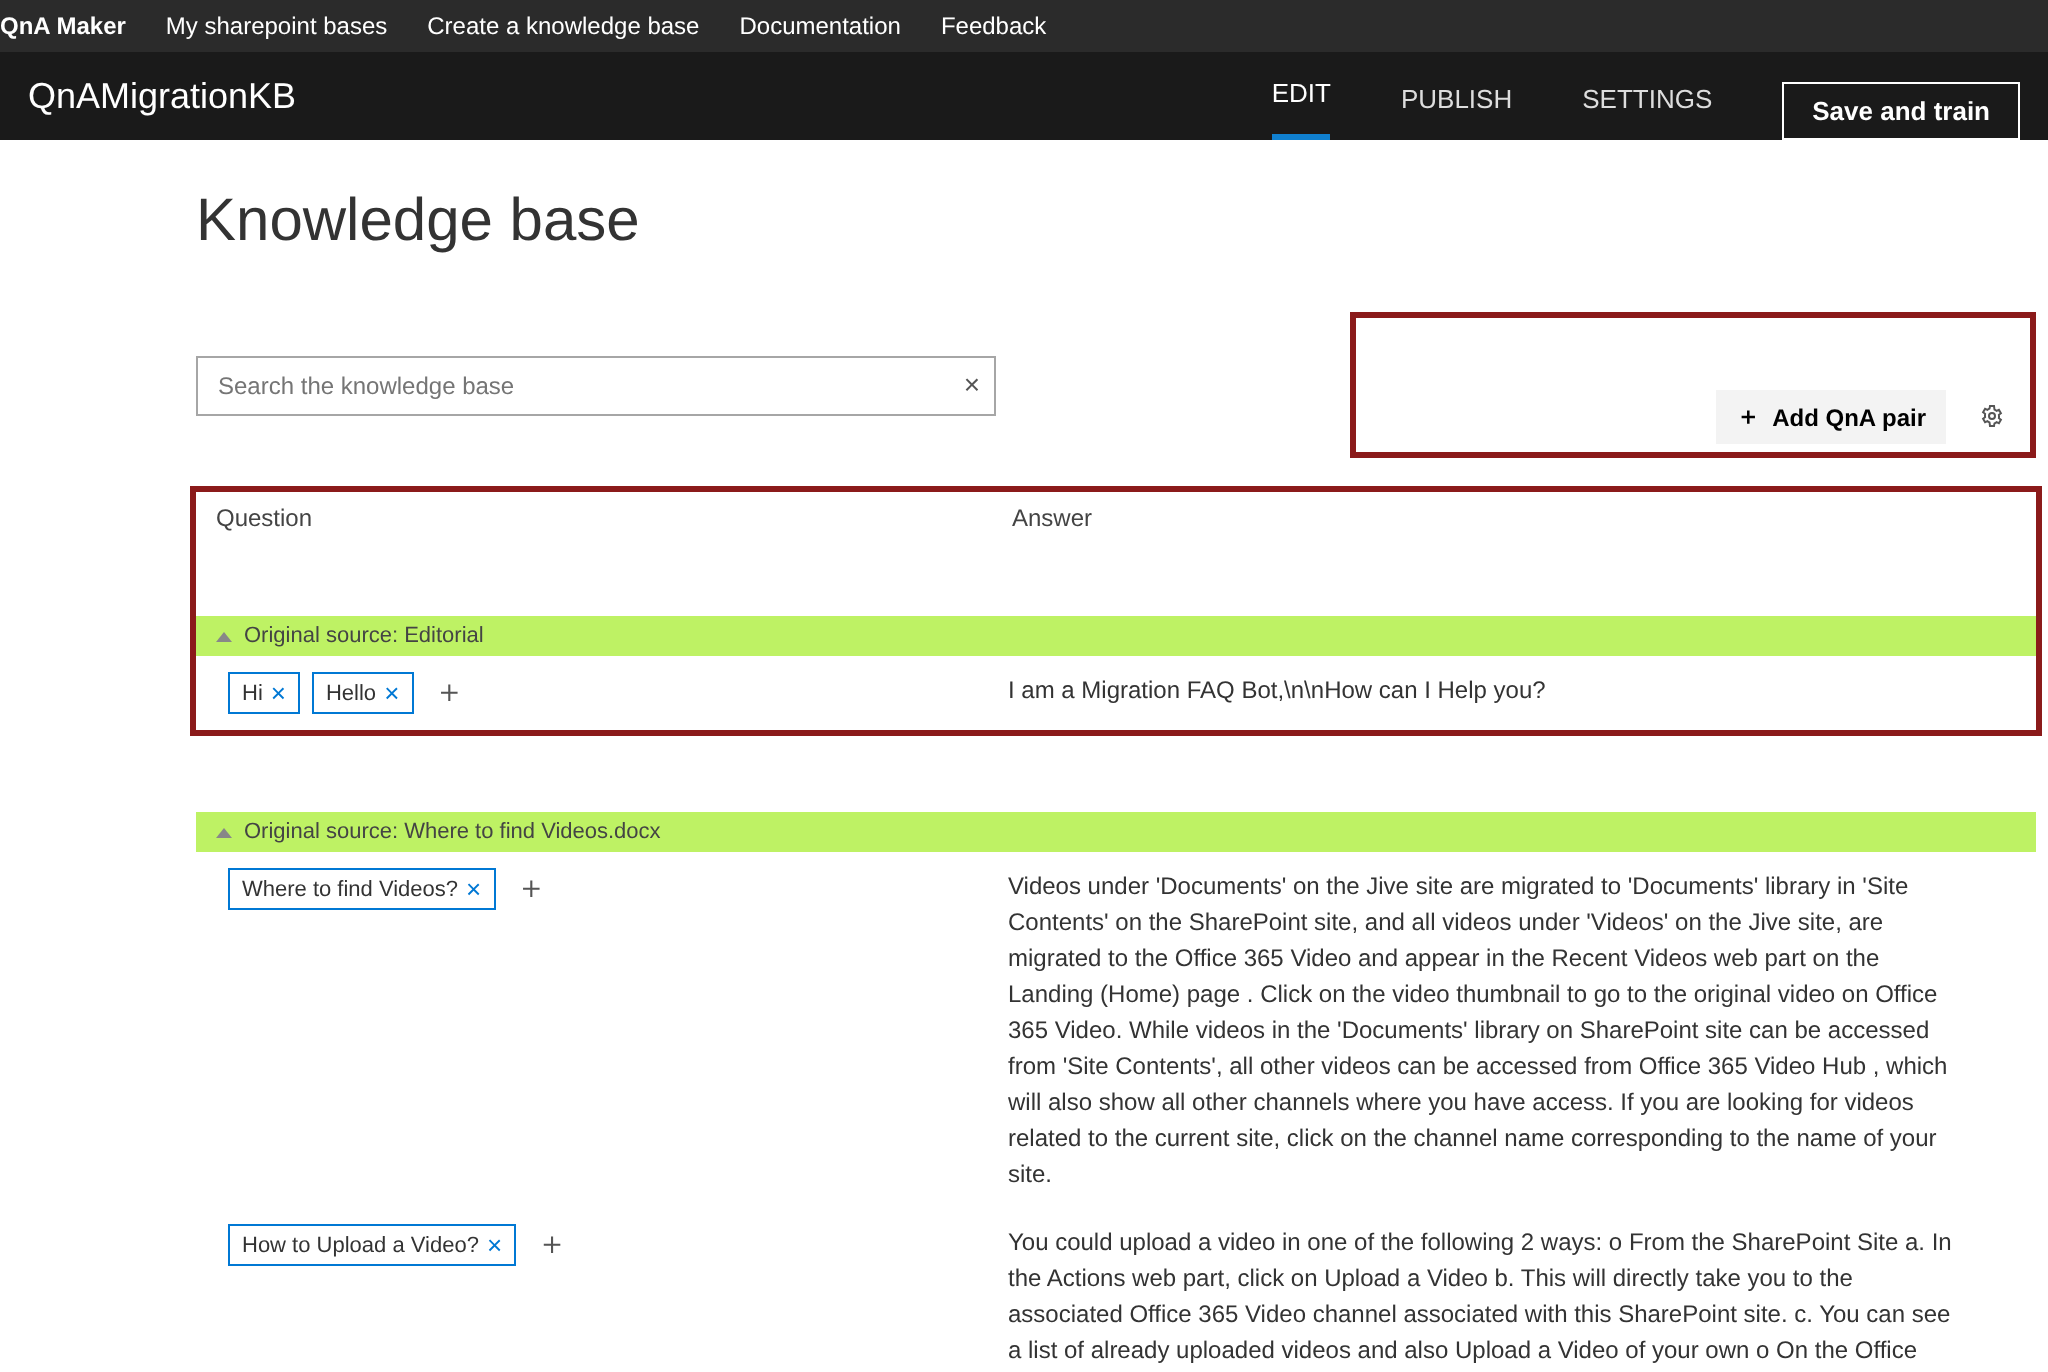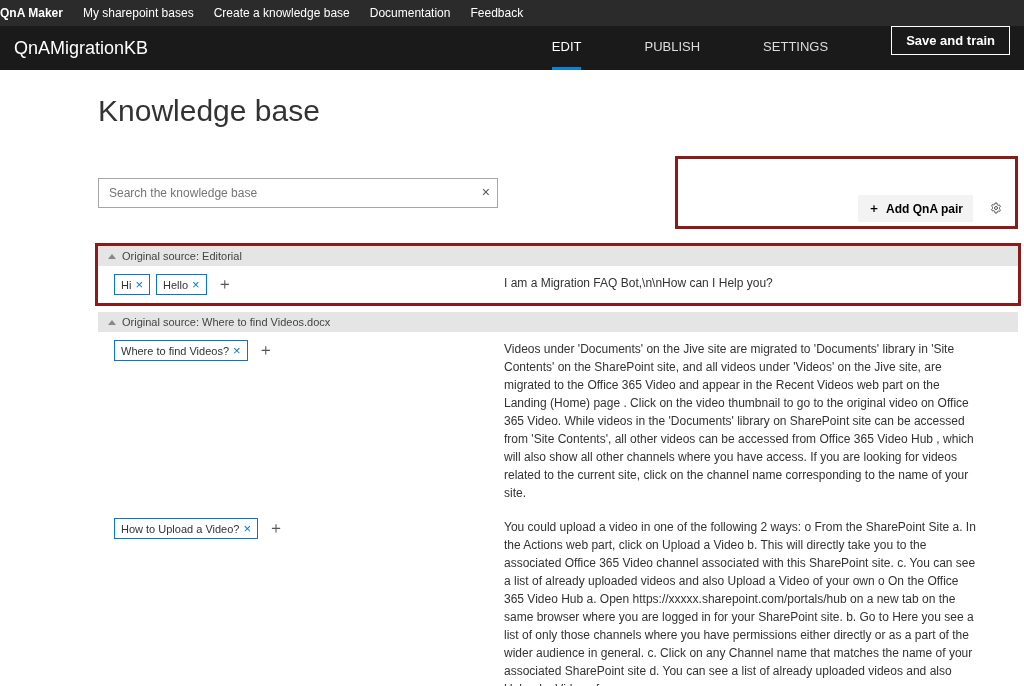--- a/index.html
+++ b/index.html
@@ -3,42 +3,42 @@
 <meta charset="utf-8">
 <style>
   * { box-sizing: border-box; margin: 0; padding: 0; }
   body { font-family: "Segoe UI", Arial, sans-serif; font-size: 13px; color: #333; background: #fff; }
   
   .top-nav { background: #2b2b2b; color: #fff; height: 26px; display: flex; align-items: center; padding: 0 0; gap: 20px; font-size: 12px; }
   .top-nav span { cursor: pointer; }
   
   .sub-nav { background: #1a1a1a; color: #fff; height: 44px; display: flex; align-items: center; padding: 0 14px; justify-content: space-between; }
   .kb-name { font-size: 18px; font-weight: 300; }
-  .sub-nav-right { display: flex; align-items: flex-start; gap: 63px; }
+  .sub-nav-right { display: flex; align-items: flex-end; gap: 35px; }
   .tab { font-size: 13px; cursor: pointer; color: #ddd; padding: 13px 0; }
   .tab.active { color: #fff; border-bottom: 3px solid #1080d0; }
   .save-btn { border: 1px solid #fff; padding: 6px 14px; font-size: 13px; font-weight: 600; cursor: pointer; color:#fff;}
   
   .content { max-width: 920px; margin: 0 0 0 98px; padding-top: 24px; }
   .page-title { font-size: 30px; font-weight: 300; margin-bottom: 28px; }
   
   .search-row { display: flex; justify-content: space-between; align-items: center; margin-bottom: 14px; }
   .search-box { position: relative; width: 400px; }
   .search-box input { width: 100%; height: 30px; border: 1px solid #a6a6a6; padding: 0 28px 0 10px; font-size: 12px; color: #666; outline: none; }
   .search-clear { position: absolute; right: 8px; top: 6px; font-size: 14px; color: #555; cursor: pointer; }
   
   .toolbar-right { display: flex; align-items: center; gap: 12px; border: 3px solid #8b1a1a; padding: 36px 8px 4px 180px; }
   .add-btn { display: flex; align-items: center; gap: 6px; background: #f3f3f3; padding: 5px 10px; font-size: 12px; font-weight: 600; cursor: pointer; border:none;}
   .gear { font-size: 14px; color: #555; cursor: pointer; padding:5px;}
   
   .headers { display: flex; margin-bottom: 6px; }
   .col-q { width: 398px; font-size: 12px; color: #444; }
   .col-a { flex: 1; font-size: 12px; color: #444; }
   
-  .source-row { background: #e5e5e5; padding: 4px 10px; font-size: 11px; color: #444; display:flex; align-items:center; gap:6px; }
+  .source-row { background: #bef264; padding: 4px 10px; font-size: 11px; color: #444; display:flex; align-items:center; gap:6px;margin-top:38px; }
   .chev { display:inline-block; width:0;height:0; border-left:4px solid transparent; border-right:4px solid transparent; border-bottom:5px solid #888;}
   
   .qa-row { display: flex; padding: 8px 0 8px 16px; position: relative; }
   .q-cell { width: 390px; display: flex; flex-wrap: wrap; gap: 6px; align-items: flex-start; }
   .a-cell { flex: 1; font-size: 12px; color: #333; line-height: 1.5; padding-right: 40px; }
   .chip { border: 1px solid #0078d4; padding: 3px 6px; font-size: 11px; color: #333; display: inline-flex; align-items: center; gap: 4px; }
   .chip-x { color: #0078d4; font-size: 13px; cursor: pointer; line-height: 1; }
   .add-q { font-size: 16px; color: #555; cursor: pointer; padding: 0 4px; }
   
   .highlight-pair { border: 3px solid #8b1a1a; margin:0 -3px 6px -3px; outline:none;}
@@ -83,20 +83,24 @@
       <span class="gear">
         <svg class="icon" viewBox="0 0 24 24" fill="none" stroke="#555" stroke-width="2">
             <circle cx="12" cy="12" r="3"></circle>
             <path d="M19 12a7 7 0 0 0-.1-1.2l2-1.6-2-3.4-2.4 1a7 7 0 0 0-2-1.2L14 2h-4l-.5 2.6a7 7 0 0 0-2 1.2l-2.4-1-2 3.4 2 1.6A7 7 0 0 0 5 12a7 7 0 0 0 .1 1.2l-2 1.6 2 3.4 2.4-1a7 7 0 0 0 2 1.2L10 22h4l.5-2.6a7 7 0 0 0 2-1.2l2.4 1 2-3.4-2-1.6c.07-.4.1-.8.1-1.2z"></path>
           </svg>
       </span>
     </div>
   </div>
 
   <div class="highlight-pair">
+    <div class="headers">
+      <div class="col-q">Question</div>
+      <div class="col-a">Answer</div>
+    </div>
     <div class="source-row">
       <span class="chev"></span>
       <span><span>Original source: </span><span>Editorial</span></span>
     </div>
     <div class="qa-row">
       <div class="q-cell">
         <span class="chip">
             <span>Hi</span>
             <span class="chip-x">×</span>
           </span>

